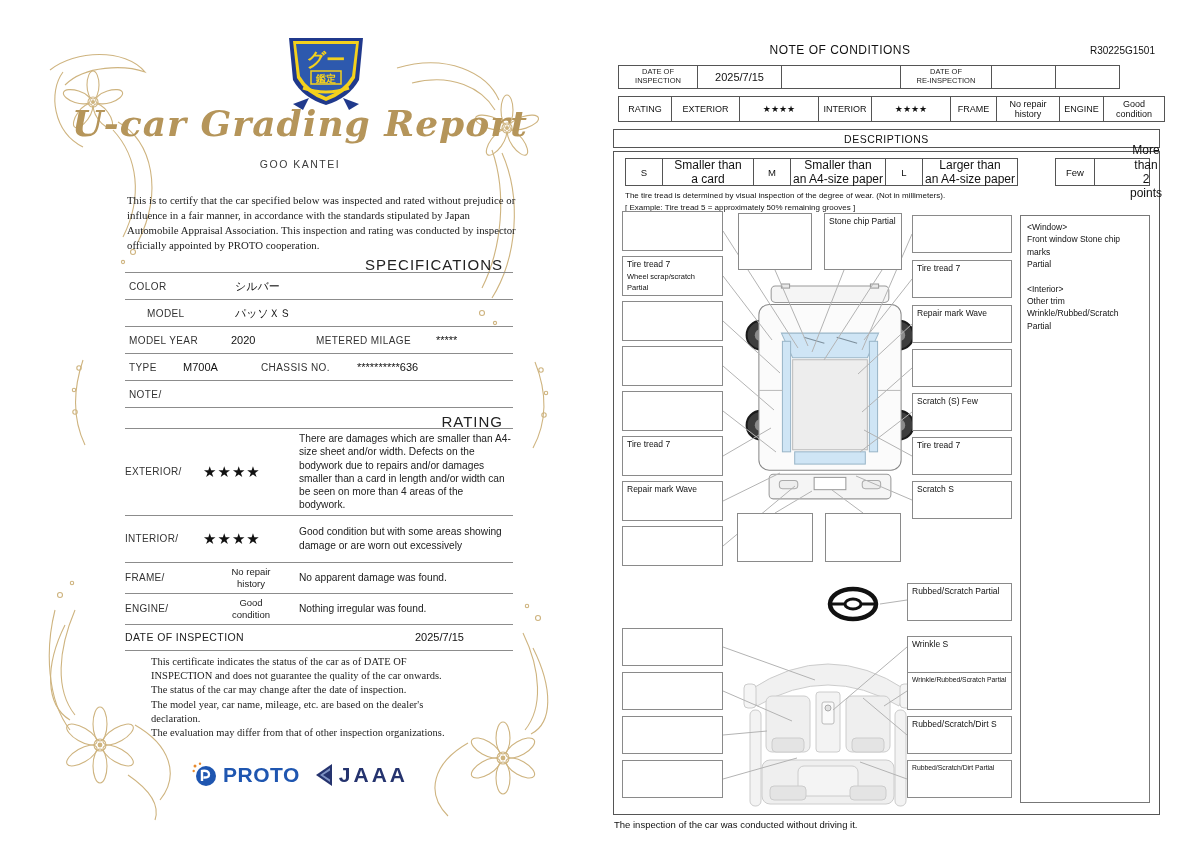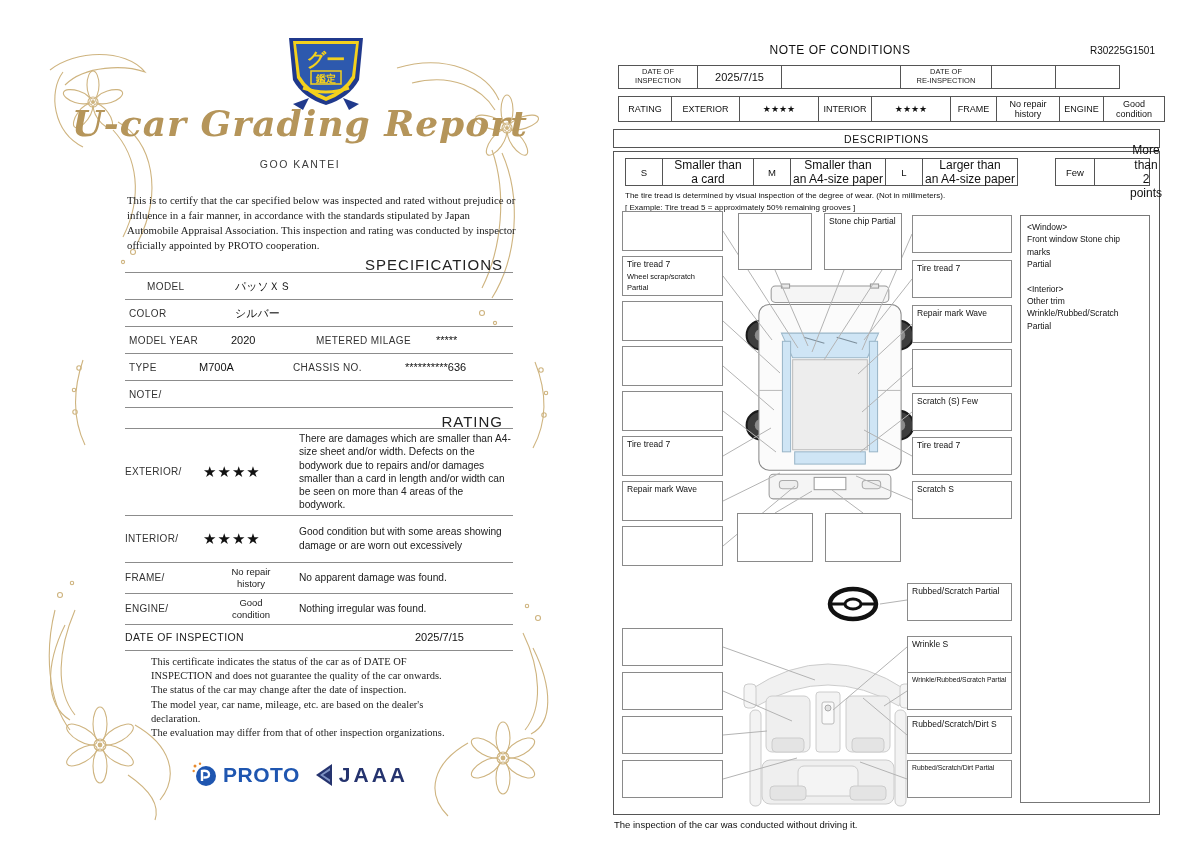--- a/index.html
+++ b/index.html
@@ -184,34 +184,34 @@
     </svg>
 
     <div class="lp-title">U-car Grading Report</div>
     <div class="lp-sub">GOO KANTEI</div>
     <p class="lp-intro">This is to certify that the car specified below was inspected and rated without prejudice or influence in a fair manner, in accordance with the standards stipulated by Japan Automobile Appraisal Association. This inspection and rating was conducted by inspector officially appointed by PROTO cooperation.</p>
 
     <div class="sec-head" style="top:246px;">SPECIFICATIONS</div>
 
     <div class="spec-table">
       <div class="spec-row" style="grid-template-columns:110px 1fr;">
+        <span class="lab" style="padding-left:4px;">COLOR</span>
+        <span class="val">シルバー</span>
+      </div>
+      <div class="spec-row" style="grid-template-columns:110px 1fr;">
         <span class="lab" style="padding-left:22px;">MODEL</span>
         <span class="val">パッソＸＳ</span>
-      </div>
-      <div class="spec-row" style="grid-template-columns:110px 1fr;">
-        <span class="lab" style="padding-left:4px;">COLOR</span>
-        <span class="val">シルバー</span>
       </div>
       <div class="spec-row" style="grid-template-columns:106px 85px 120px 1fr;">
         <span class="lab" style="padding-left:4px;">MODEL YEAR</span>
         <span class="val">2020</span>
         <span class="lab">METERED MILAGE</span>
         <span class="val">*****</span>
       </div>
-      <div class="spec-row" style="grid-template-columns:58px 78px 96px 1fr;gap:16px;">
+      <div class="spec-row" style="grid-template-columns:58px 78px 96px 1fr;">
         <span class="lab" style="padding-left:4px;">TYPE</span>
         <span class="val">M700A</span>
         <span class="lab">CHASSIS NO.</span>
         <span class="val">**********636</span>
       </div>
       <div class="spec-row" style="grid-template-columns:1fr;">
         <span class="lab" style="padding-left:4px;">NOTE/</span>
       </div>
     </div>
 

